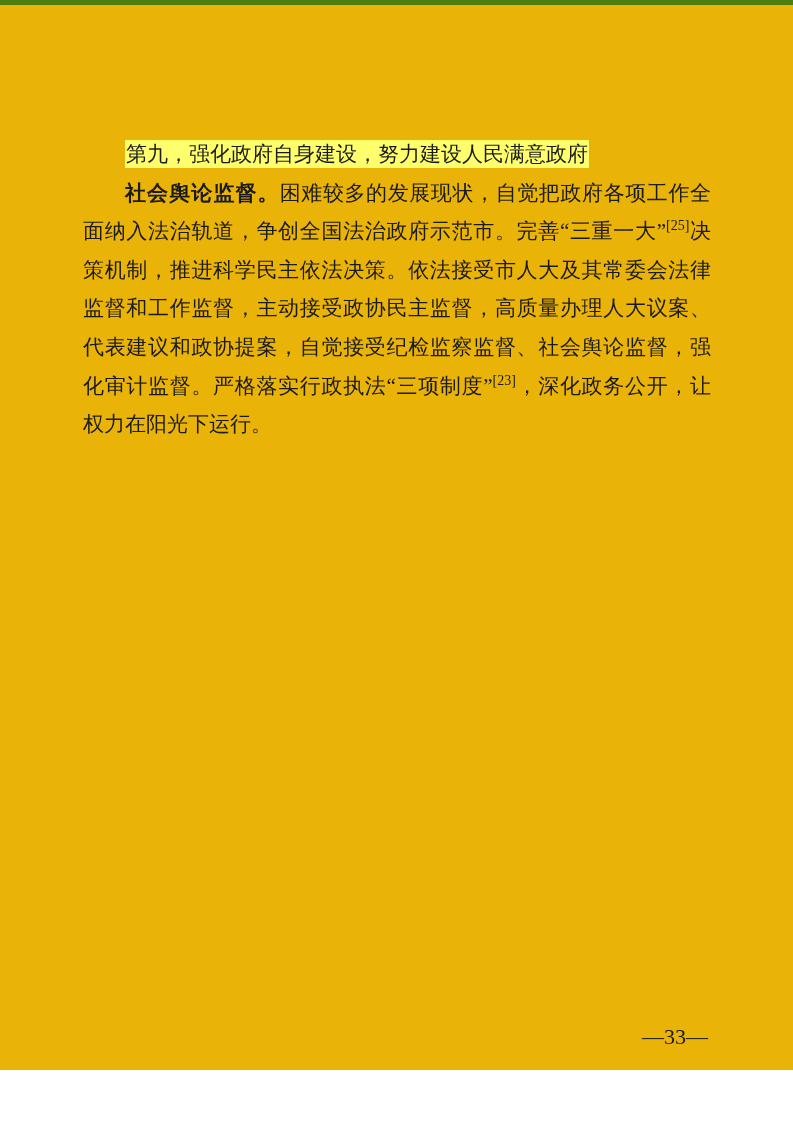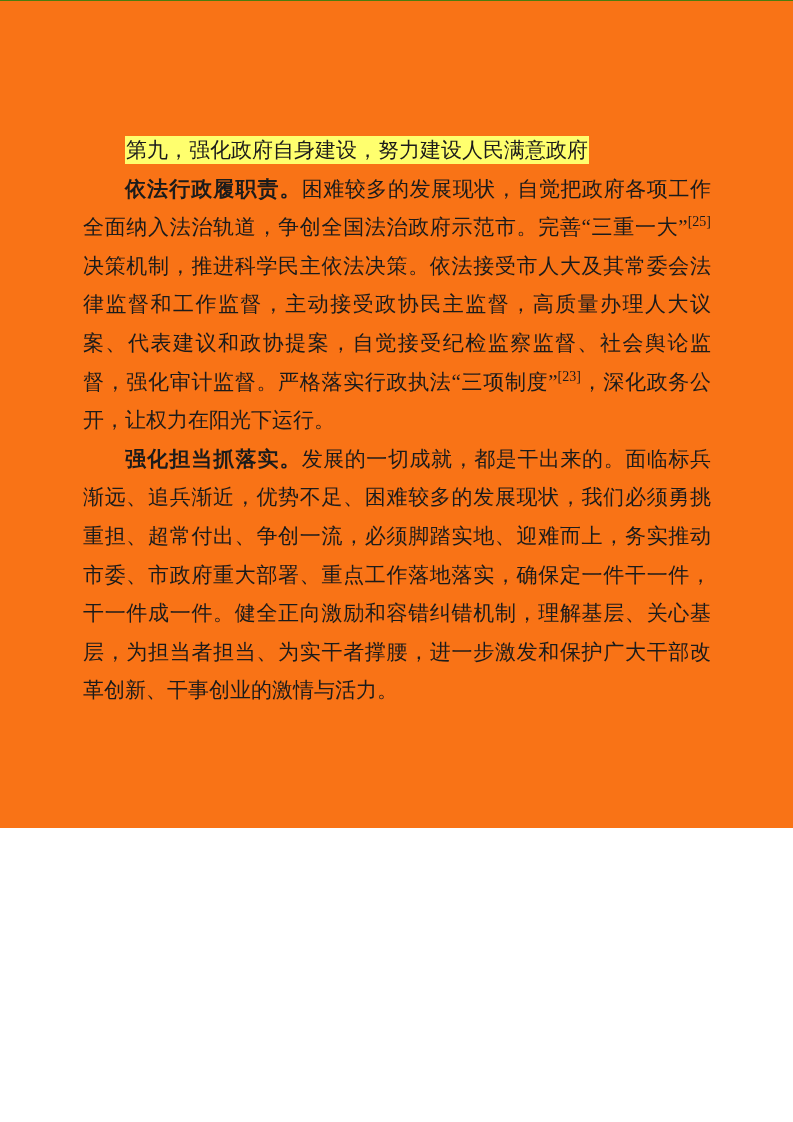--- a/index.html
+++ b/index.html
@@ -1,25 +1,25 @@
 <!DOCTYPE html>
 <html><head>
 <meta charset="utf-8">
 <style>
   * { box-sizing: border-box; }
   html, body { margin: 0; padding: 0; background: #ffffff; }
   .page {
     position: relative;
     width: 793px;
-    height: 828px;
-    background: #f97316;
+    height: 1070px;
+    background: #eab308;
     overflow: hidden;
     font-family: "Liberation Serif", "DejaVu Serif", serif;
     color: #1b1b1b;
-    border-top: 1px solid #4d7c0f;
+    border-top: 5px solid #4d7c0f;
   }
   .content {
     position: absolute;
     left: 83px;
     top: 130px;
     width: 628px;
   }
   .content p {
     margin: 0;
     font-size: 21px;
@@ -50,18 +50,17 @@
     margin-left: 45px;
   }
 </style>
 </head>
 <body>
 
 <div class="page">
   <div class="content">
     <p class="heading"><span class="highlight" style="background-color: rgb(255, 255, 110);">第九，强化政府自身建设，努力建设人民满意政府</span></p>
     <div>
-        <p class="para"><span class="lead">依法行政履职责。</span><span>困难较多的发展现状，自觉把政府各项工作全面纳入法治轨道，争创全国法治政府示范市。完善“三重一大”</span><sup>[25]</sup><span>决策机制，推进科学民主依法决策。依法接受市人大及其常委会法律监督和工作监督，主动接受政协民主监督，高质量办理人大议案、代表建议和政协提案，自觉接受纪检监察监督、社会舆论监督，强化审计监督。严格落实行政执法“三项制度”</span><sup>[23]</sup><span>，深化政务公开，让权力在阳光下运行。</span></p>
-        <p class="para"><span class="lead">强化担当抓落实。</span><span>发展的一切成就，都是干出来的。面临标兵渐远、追兵渐近，优势不足、困难较多的发展现状，我们必须勇挑重担、超常付出、争创一流，必须脚踏实地、迎难而上，务实推动市委、市政府重大部署、重点工作落地落实，确保定一件干一件，干一件成一件。健全正向激励和容错纠错机制，理解基层、关心基层，为担当者担当、为实干者撑腰，进一步激发和保护广大干部改革创新、干事创业的激情与活力。</span></p>
+        <p class="para"><span class="lead">社会舆论监督。</span><span>困难较多的发展现状，自觉把政府各项工作全面纳入法治轨道，争创全国法治政府示范市。完善“三重一大”</span><sup>[25]</sup><span>决策机制，推进科学民主依法决策。依法接受市人大及其常委会法律监督和工作监督，主动接受政协民主监督，高质量办理人大议案、代表建议和政协提案，自觉接受纪检监察监督、社会舆论监督，强化审计监督。严格落实行政执法“三项制度”</span><sup>[23]</sup><span>，深化政务公开，让权力在阳光下运行。</span></p>
       </div>
   </div>
   <div class="page-number">—33—</div>
 </div>
 
 </body></html>

